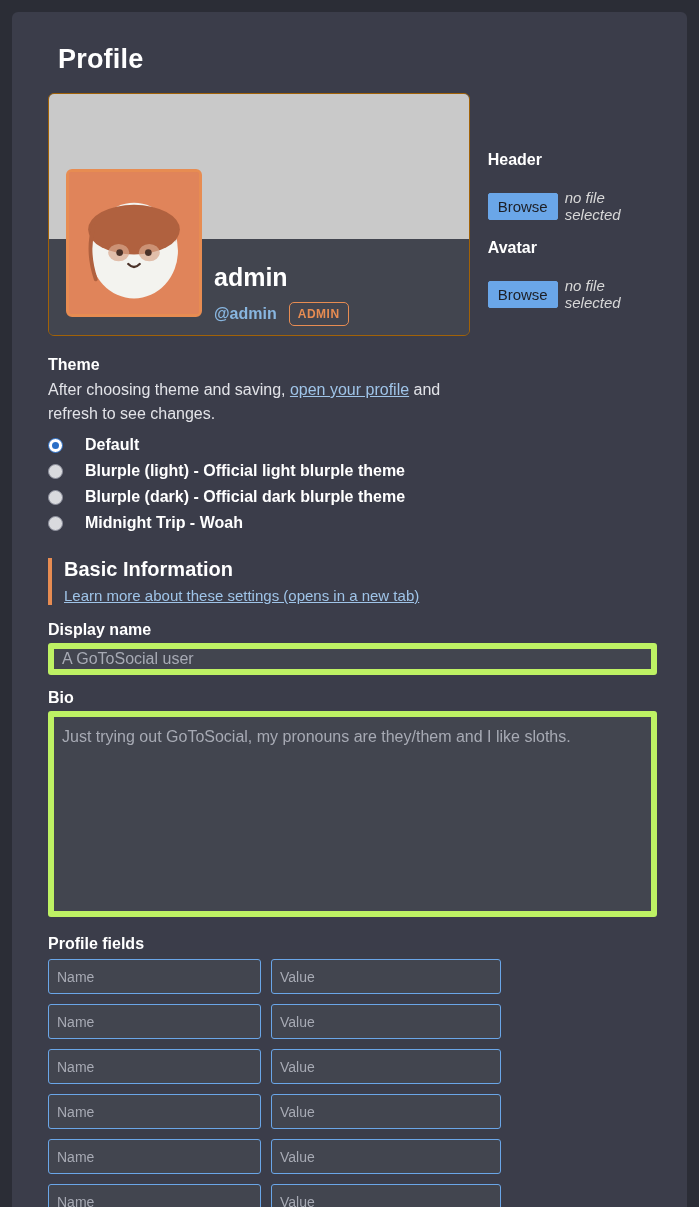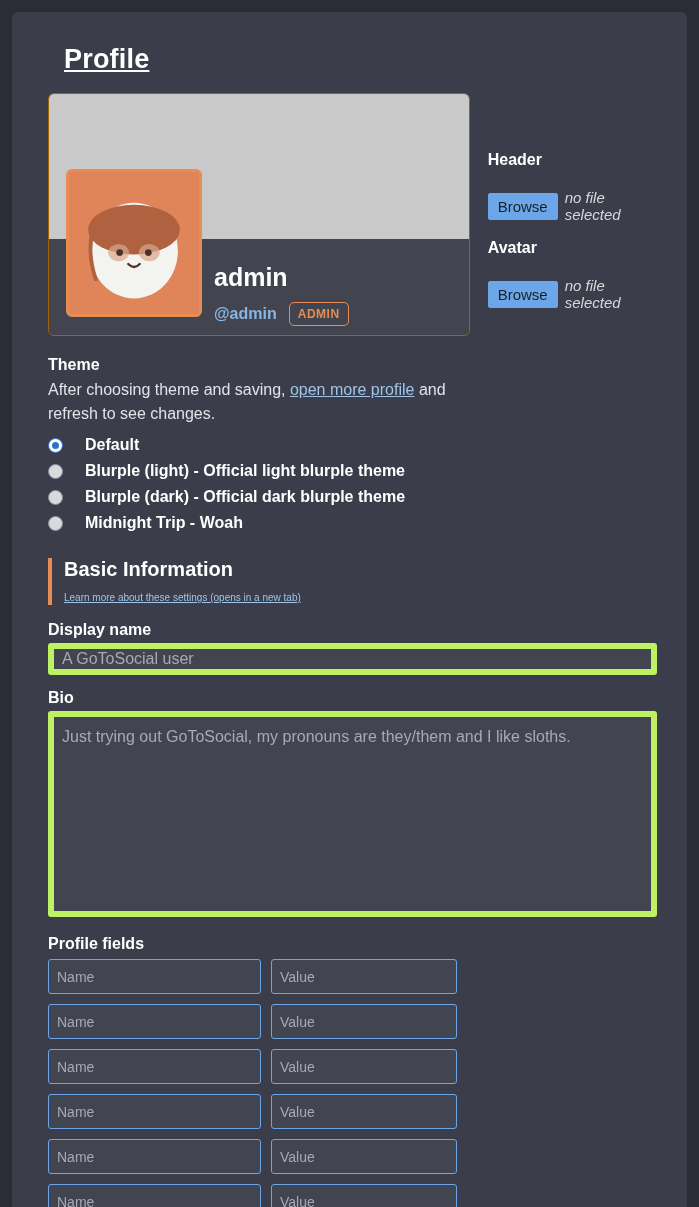--- a/index.html
+++ b/index.html
@@ -24,23 +24,22 @@
   .panel {
     background: #3b3d4a;
     border-radius: 6px;
     padding: 24px 24px 24px 36px;
     min-height: 1195px;
   }
   h1.page-title {
     color: #ffffff;
     font-size: 27px;
     font-weight: bold;
-    margin: 8px 0 18px 16px;
+    margin: 8px 0 18px 10px;
     letter-spacing: 0.2px;
-    text-decoration: underline;
   }
 
   
   .preview-row {
     display: flex;
     align-items: flex-start;
     gap: 18px;
   }
   .profile-card {
     width: 426px;
@@ -187,21 +186,21 @@
     border-left: 4px solid #e78c52;
     padding-left: 12px;
     margin: 26px 0 16px 0;
   }
   .info-title {
     color: #ffffff;
     font-size: 20px;
     font-weight: bold;
     margin: 0 0 6px 0;
   }
-  .learn-link { font-size: 10px; }
+  .learn-link { font-size: 15px; }
 
   .field-label {
     color: #ffffff;
     font-weight: bold;
     font-size: 16px;
     margin: 14px 0 4px 0;
   }
   .text-input {
     width: 609px;
     height: 32px;
@@ -224,21 +223,21 @@
   .fields-grid { margin-top: 6px; }
   .field-row {
     display: flex;
     gap: 10px;
     margin-bottom: 10px;
   }
   .field-name {
     width: 213px;
   }
   .field-value {
-    width: 186px;
+    width: 230px;
   }
   .small-input {
     height: 35px;
     background: #42454f;
     border: 1px solid #6aa6e8;
     border-radius: 3px;
     color: #cfd1d8;
     font-size: 14px;
     padding: 4px 8px;
     width: 100%;
@@ -291,21 +290,21 @@
         <div class="file-label">Avatar</div>
         <div class="file-row">
           <button class="browse-btn">Browse</button>
           <span class="no-file">no file selected</span>
         </div>
       </div>
 
     </div>
 
     <div class="section-label">Theme</div>
-    <p class="theme-desc"><span>After choosing theme and saving, </span><a href="#" class="theme-link">open more profile</a><span> and refresh to see changes.</span></p>
+    <p class="theme-desc"><span>After choosing theme and saving, </span><a href="#" class="theme-link">open your profile</a><span> and refresh to see changes.</span></p>
 
     <div>
       <div class="radio-row">
         <span class="radio checked"></span>
         <span class="radio-label">Default</span>
       </div>
       <div class="radio-row">
         <span class="radio"></span>
         <span class="radio-label">Blurple (light) - Official light blurple theme</span>
       </div>

